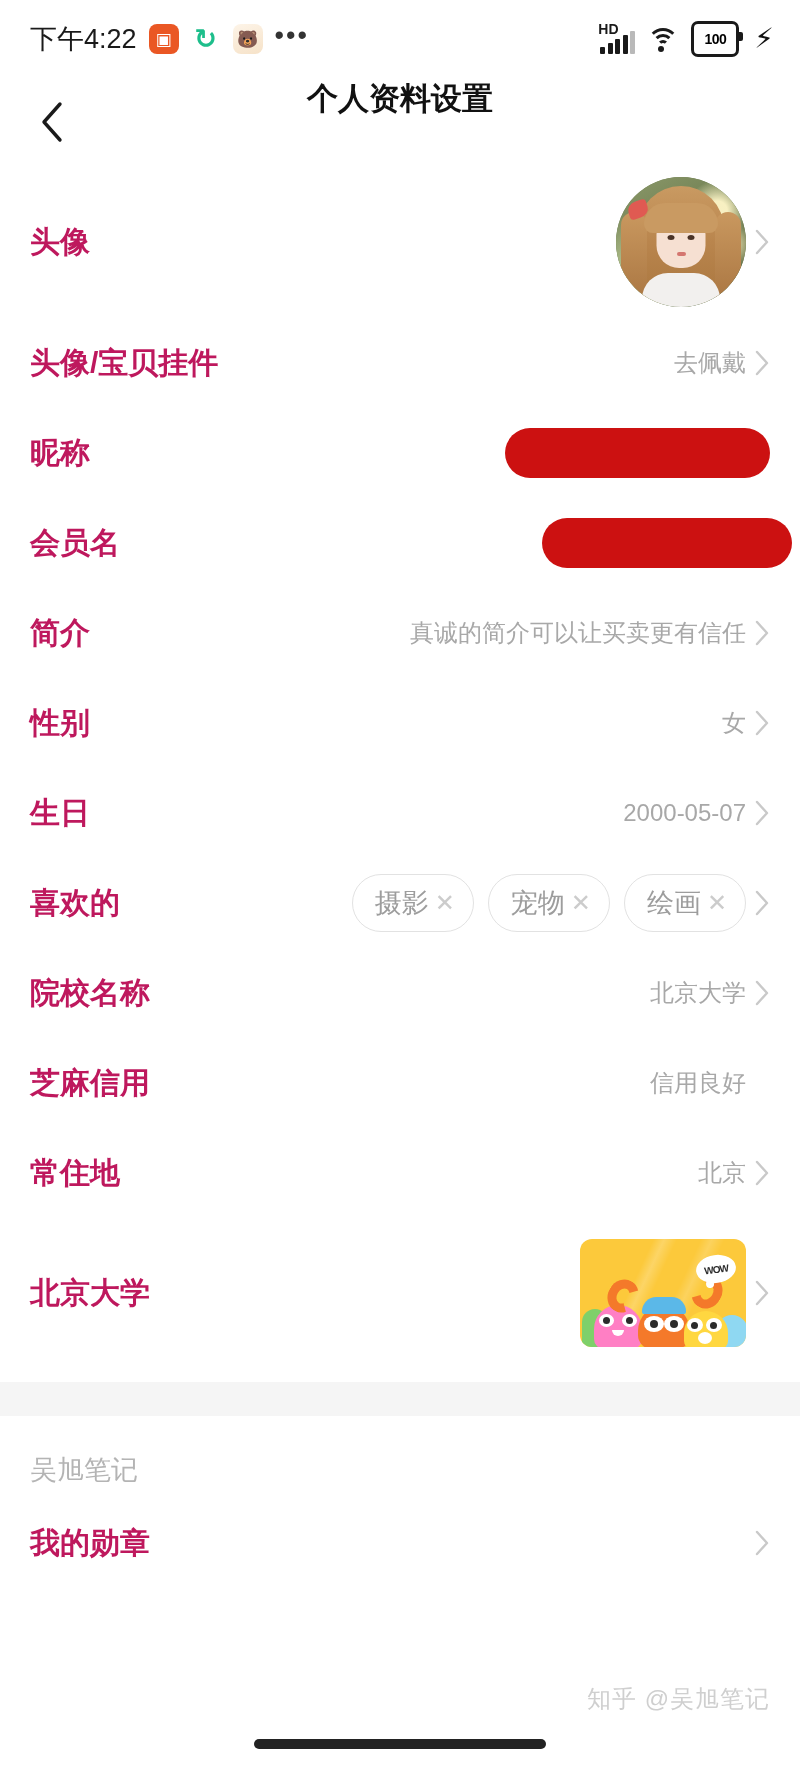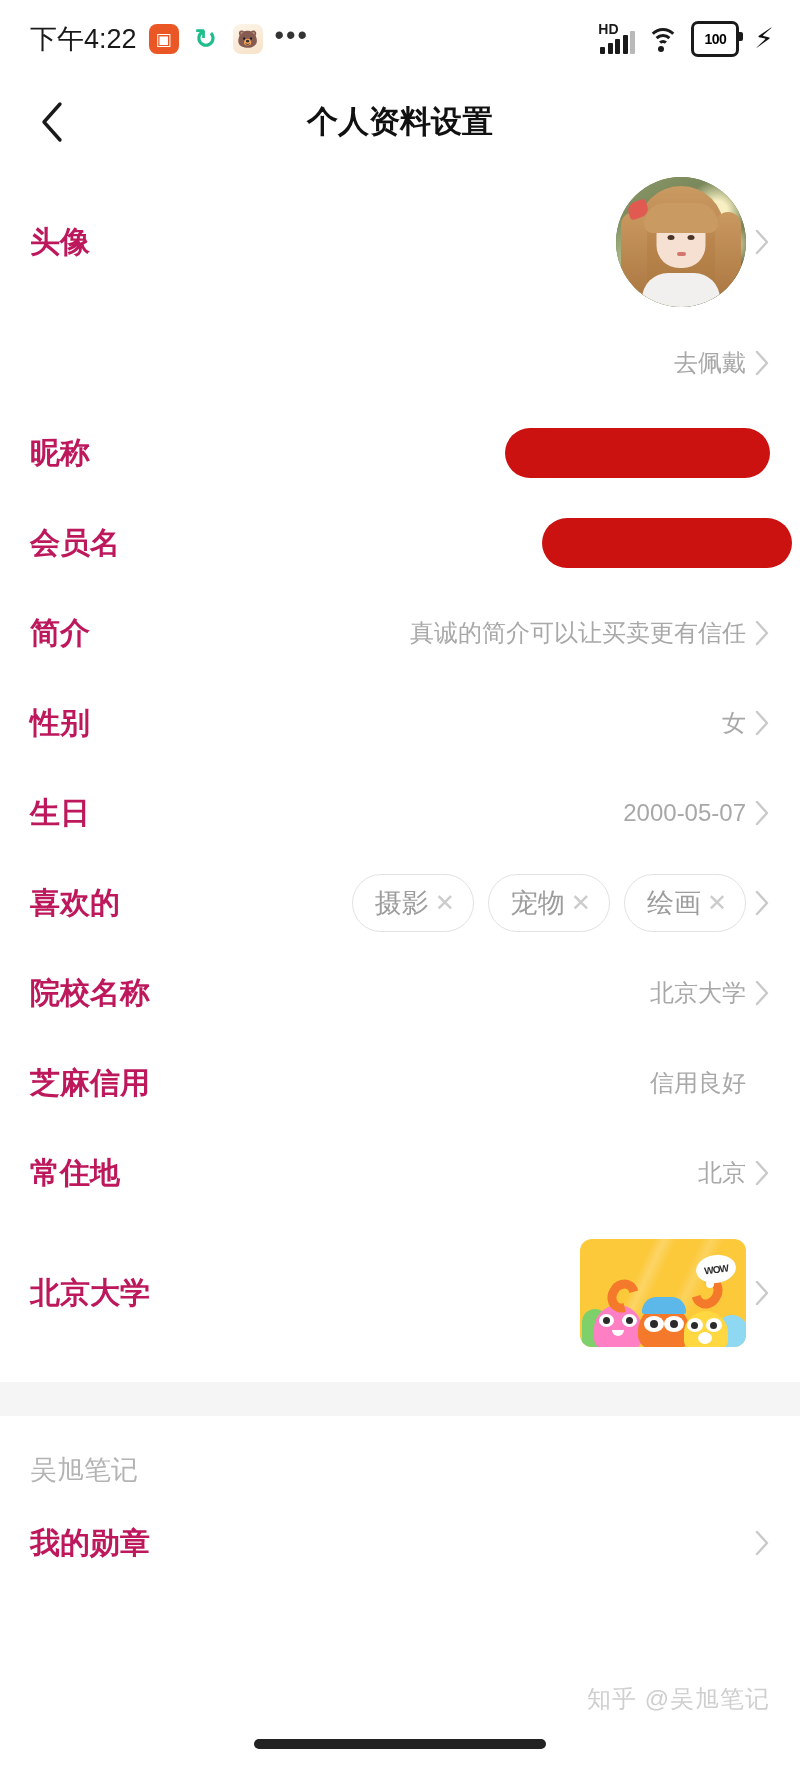--- a/index.html
+++ b/index.html
@@ -46,21 +46,21 @@
   .batt { width:48px; height:26px; border:3px solid #1a1a1a; border-radius:7px;
     position:relative; display:flex; align-items:flex-end; padding:15px; }
   .batt:after { content:""; position:absolute; right:-7px; top:8px; width:4px;
     height:9px; background:#1a1a1a; border-radius:0 2px 2px 0;}
   .batt-fill { background:#34C759; width:100%; height:100%; border-radius:3px;
     display:flex; align-items:center; justify-content:center;
     font-size:14px; font-weight:bold; color:#000; letter-spacing:-0.5px;}
   .bolt { font-size:28px; color:#111; margin-left:4px; line-height:1; }
 
   
-  .navbar { height:88px; display:flex; align-items:center; position:relative; }
+  .navbar { height:88px; display:flex; position:relative; }
   .back { position:absolute; left:26px; top:50%; transform:translateY(-50%);
     width:52px; height:52px; display:flex; align-items:center; justify-content:center;}
   .back svg { width:26px; height:42px; }
   .nav-title { width:100%; text-align:center; font-size:31px; font-weight:bold; color:#111; }
 
   
   .list { padding:0 30px; }
   .row { display:flex; align-items:center; min-height:90px; position:relative; }
   .row-label { font-size:30px; font-weight:bold; color:#be185d; flex:0 0 auto; white-space:nowrap;}
   .row-right { margin-left:auto; display:flex; align-items:center; gap:8px; }
@@ -246,20 +246,21 @@
         </span>
         <span class="chev">
           <svg width="16" height="28" viewBox="0 0 16 28">
               <path d="M3 3 L13 14 L3 25" fill="none" stroke="#c9c9c9" stroke-width="2.4" stroke-linecap="round" stroke-linejoin="round"></path>
             </svg>
         </span>
       </span>
     </div>
 
     <div class="row">
+      <span class="row-label">头像/宝贝挂件</span>
       <span class="row-right">
         <span class="row-value">去佩戴</span>
         <span class="chev">
           <svg width="16" height="28" viewBox="0 0 16 28">
               <path d="M3 3 L13 14 L3 25" fill="none" stroke="#c9c9c9" stroke-width="2.4" stroke-linecap="round" stroke-linejoin="round"></path>
             </svg>
         </span>
       </span>
     </div>
 

